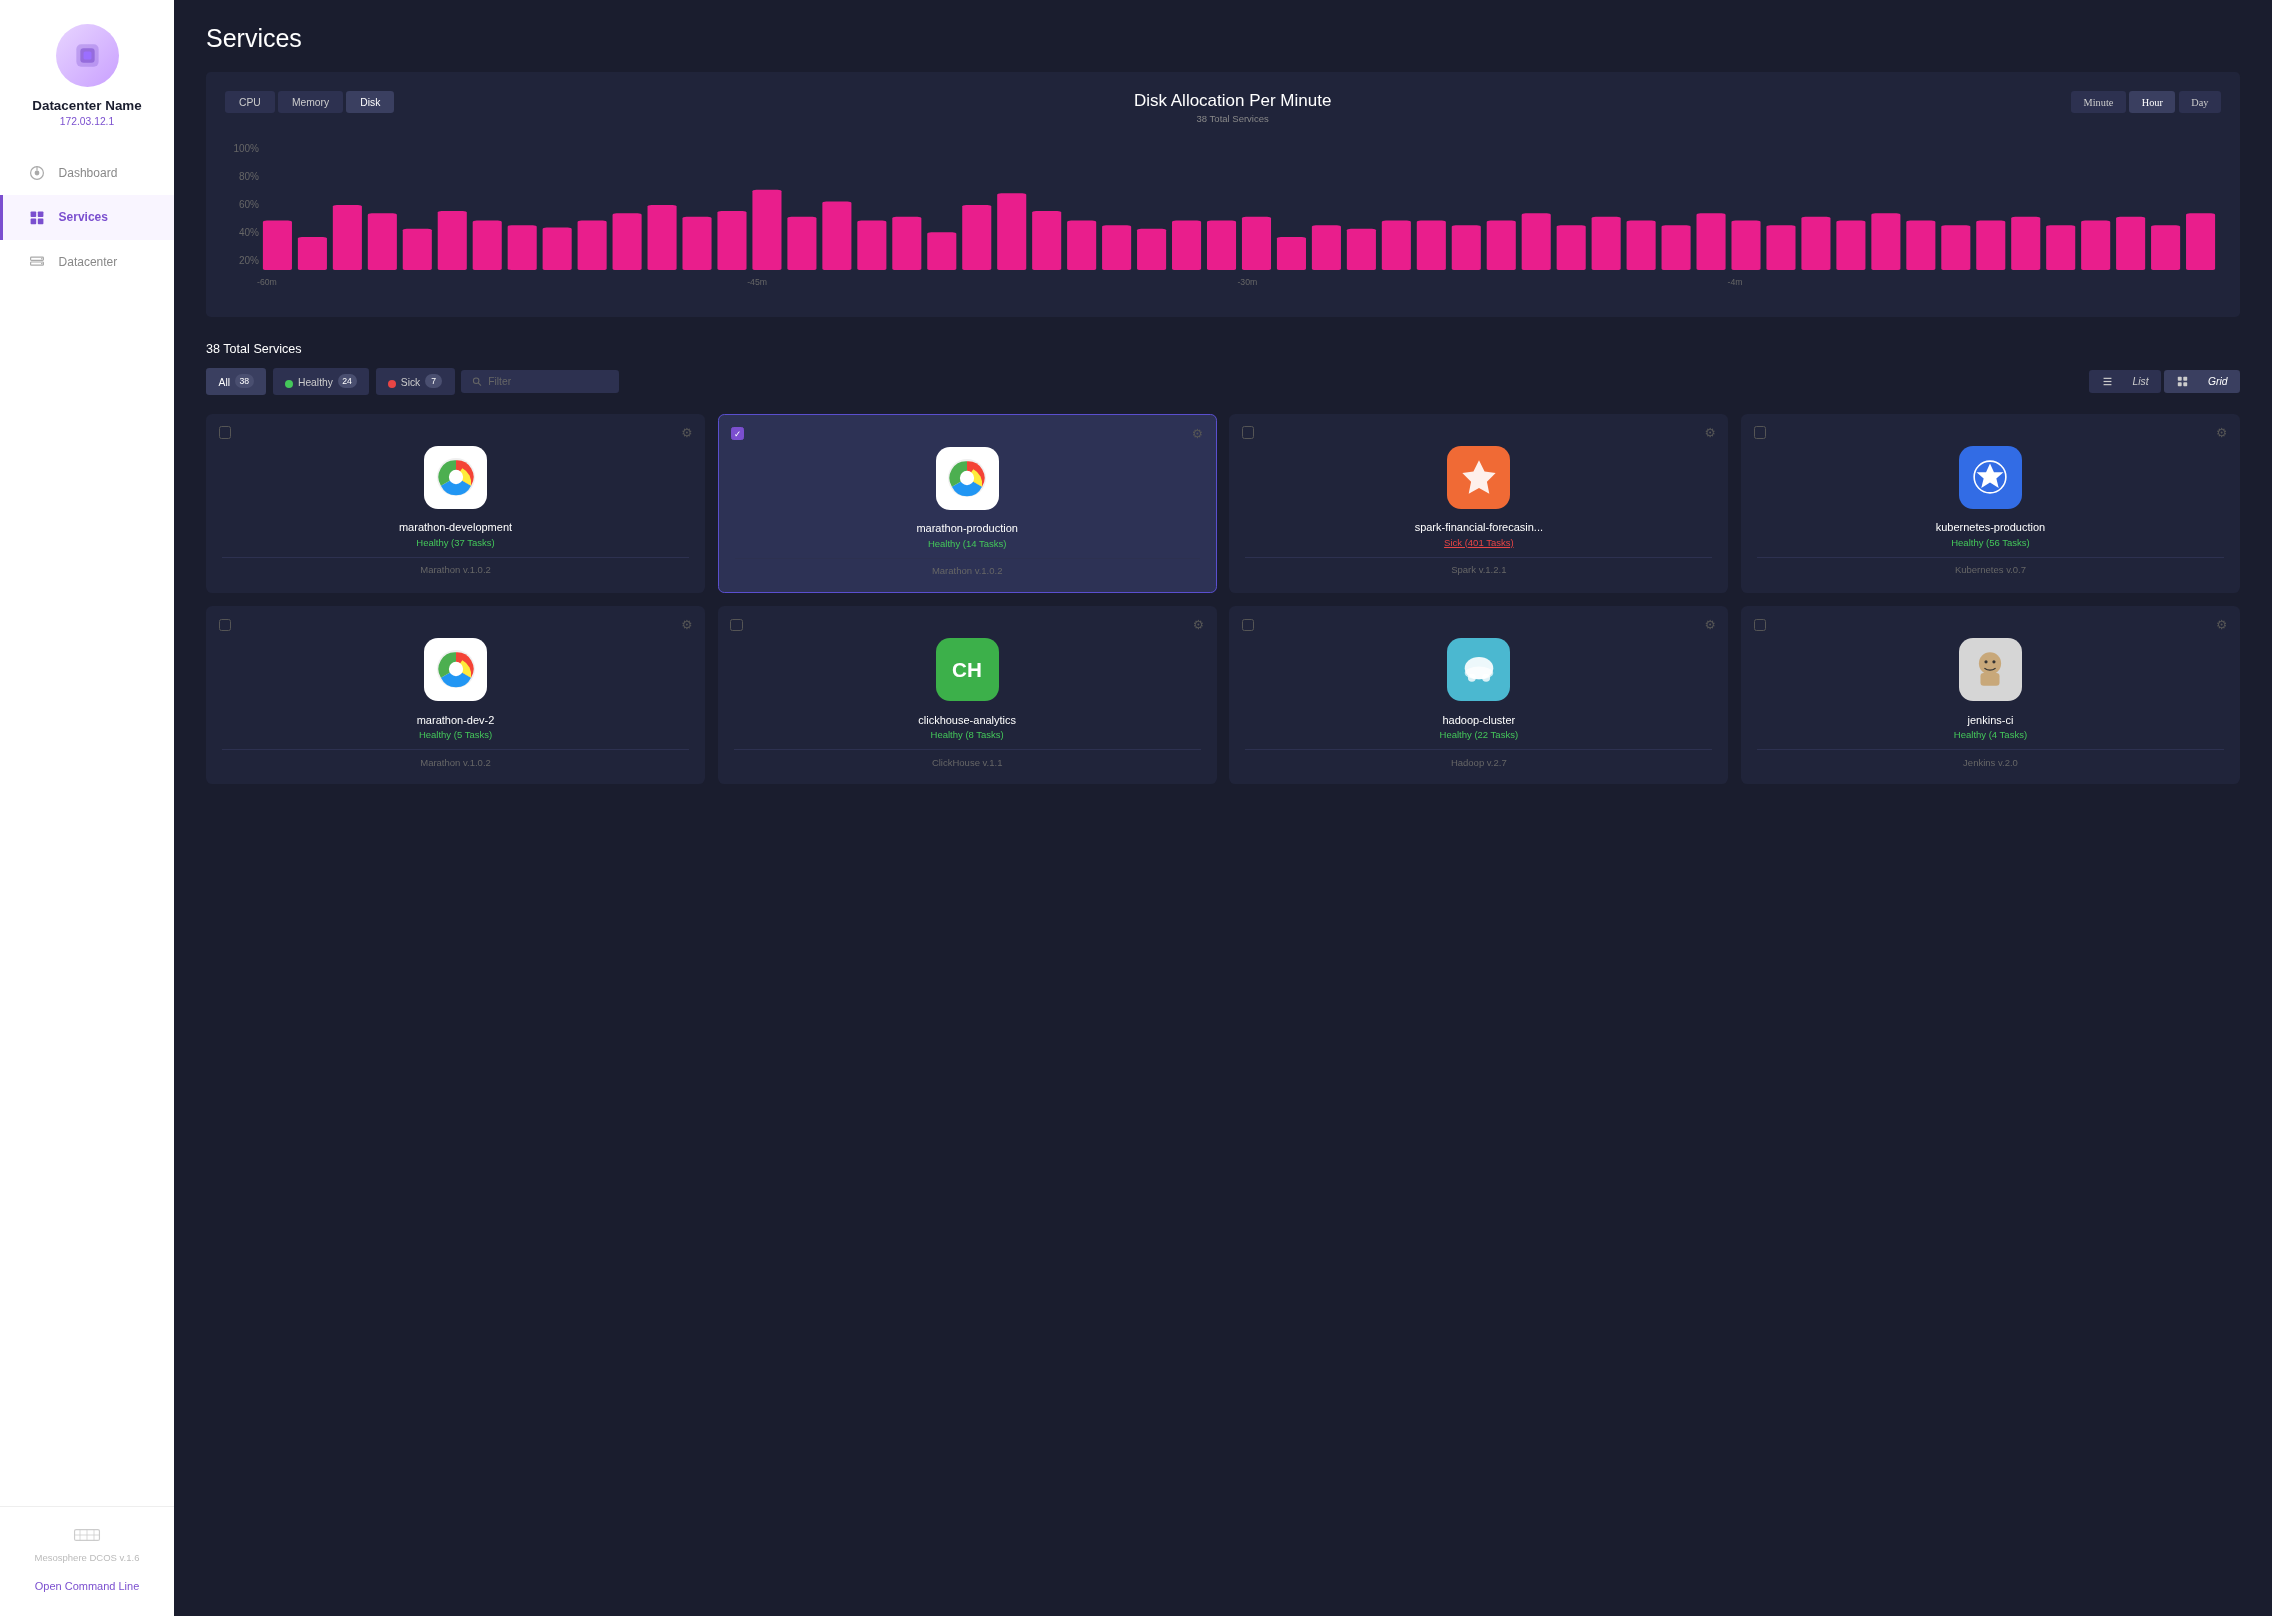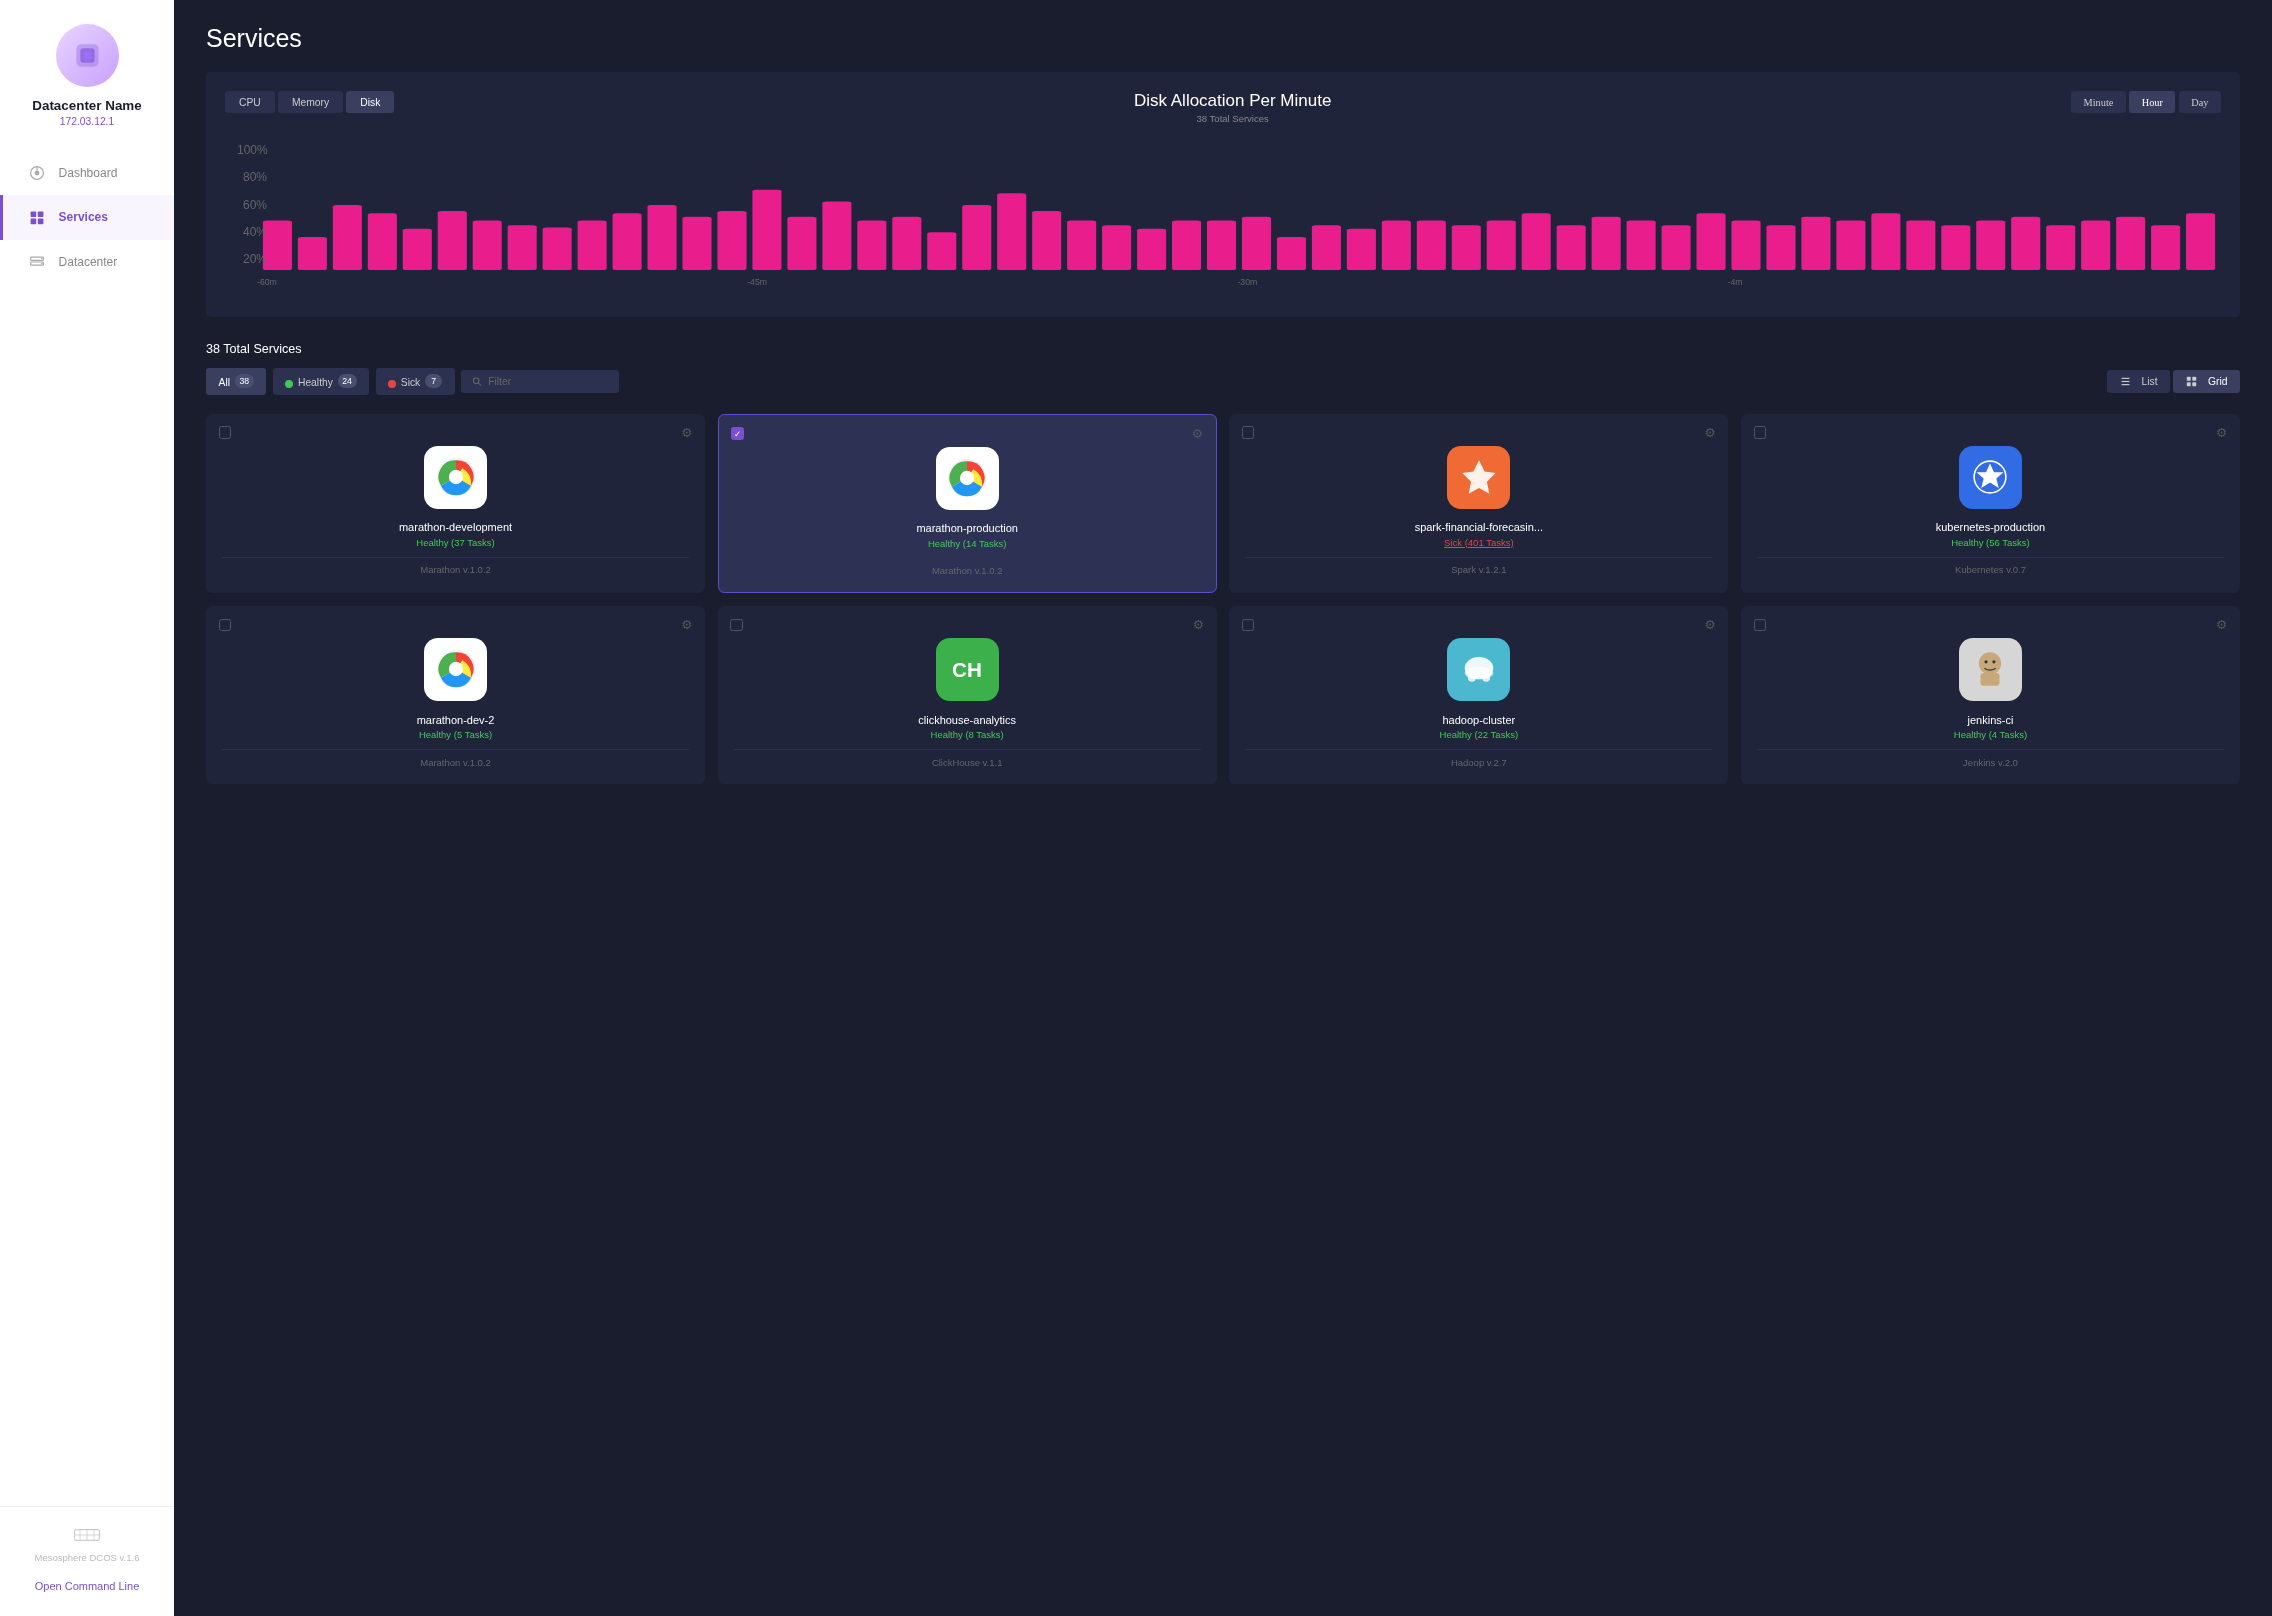--- a/index.html
+++ b/index.html
@@ -184,29 +184,29 @@
     }
     .chart-x-labels {
       display: flex;
       justify-content: space-between;
       padding: 3.2px 8px 0 32px;
       color: #666;
       font-size: 8.7px;
     }
     .y-axis-labels {
       position: absolute;
-      left: 12px;
+      left: 4px;
       top: 0;
       height: 130px;
       display: flex;
       flex-direction: column;
       justify-content: space-between;
       padding: 3.2px 0;
       color: #666;
-      font-size: 12px;
+      font-size: 10px;
       text-align: right;
       width: 30px;
     }
 
     
     .services-section {}
     .services-count {
       font-size: 12.6px;
       color: #fff;
       margin-bottom: 12.6px;
@@ -276,21 +276,22 @@
     .view-btn {
       padding: 6.3px 12.6px;
       border-radius: 3.2px;
       background: #2d3150;
       color: #ccc;
       font-size: 10.3px;
       cursor: pointer;
       border: none;
       display: flex;
       align-items: flex-end;
-      gap: 11px;
+      gap: 20px;
+      font-style: italic;
     }
     .view-btn.active { background: #3a3f60; color: #fff; }
 
     
     .service-grid {
       display: grid;
       grid-template-columns: repeat(4, 1fr);
       gap: 12.6px;
     }
     .service-card {

